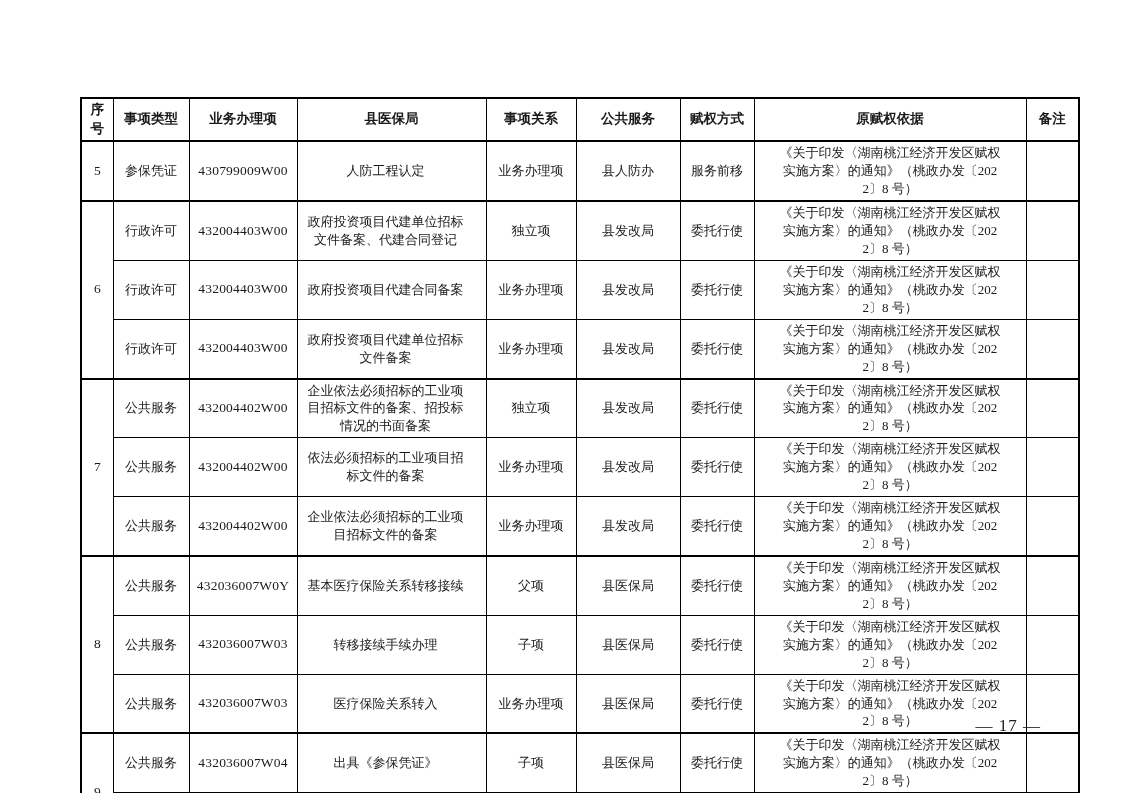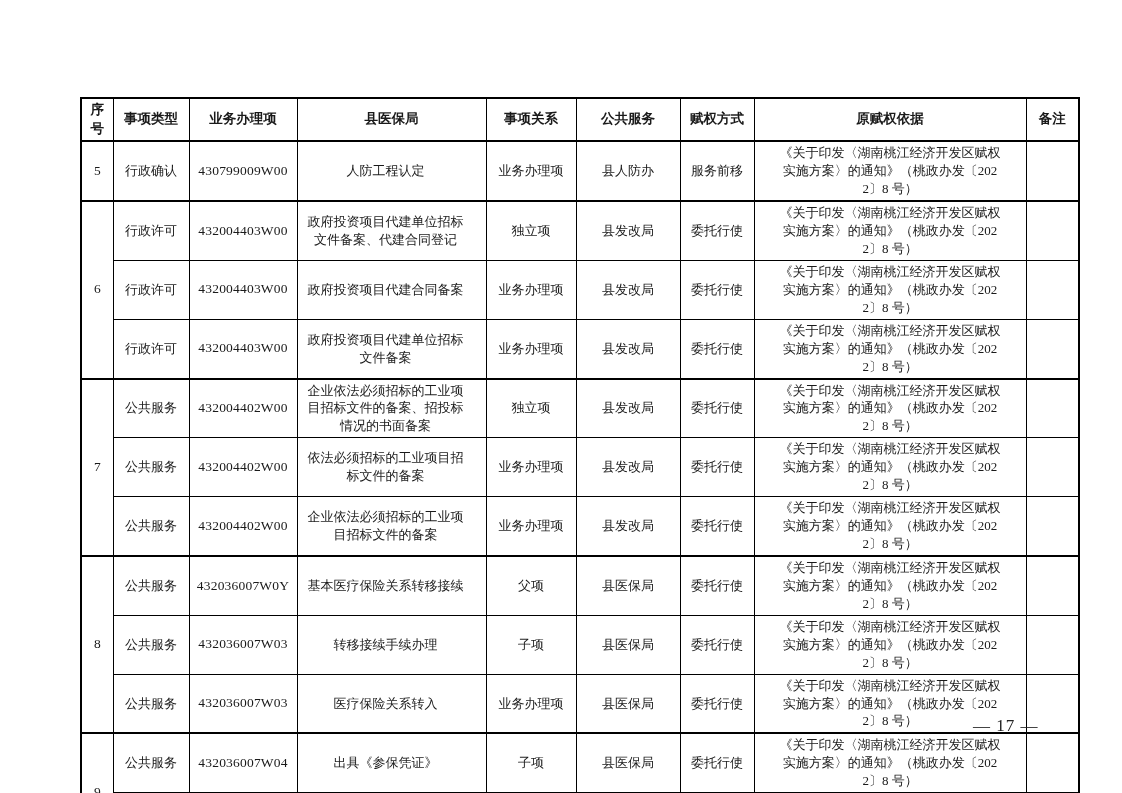--- a/index.html
+++ b/index.html
@@ -63,24 +63,24 @@
   }
   .auth-table td.cell-name {
     text-align: center;
     padding: 2px 20px 2px 8px;
   }
   .auth-table td.cell-basis {
     padding: 2px 25px;
   }
   .page-footer {
     position: absolute;
-    left: 973px;
+    left: 945px;
     top: 716px;
     width: 96px;
-    text-align: left;
+    text-align: right;
     font-size: 17px;
     color: #222;
     letter-spacing: 1px;
   }
 </style>
 </head>
 <body>
 
 <div class="page">
 
@@ -105,21 +105,21 @@
           <th class="col-relation">事项关系</th>
           <th class="col-department">公共服务</th>
           <th class="col-method">赋权方式</th>
           <th class="col-basis">原赋权依据</th>
           <th class="col-remark">备注</th>
         </tr>
     </thead>
     <tbody id="table-body">
         <tr class="group-start">
           <td class="cell-seq" rowspan="1">5</td>
-          <td class="cell-type">行政确认</td>
+          <td class="cell-type">参保凭证</td>
           <td class="cell-code">430799009W00</td>
           <td class="cell-name">人防工程认定</td>
           <td class="cell-relation">业务办理项</td>
           <td class="cell-department">县人防办</td>
           <td class="cell-method">服务前移</td>
           <td class="cell-basis">《关于印发〈湖南桃江经济开发区赋权实施方案〉的通知》（桃政办发〔2022〕8 号）</td>
           <td class="cell-remark"></td>
         </tr>
         <tr class="group-start">
           <td class="cell-seq" rowspan="3">6</td>

